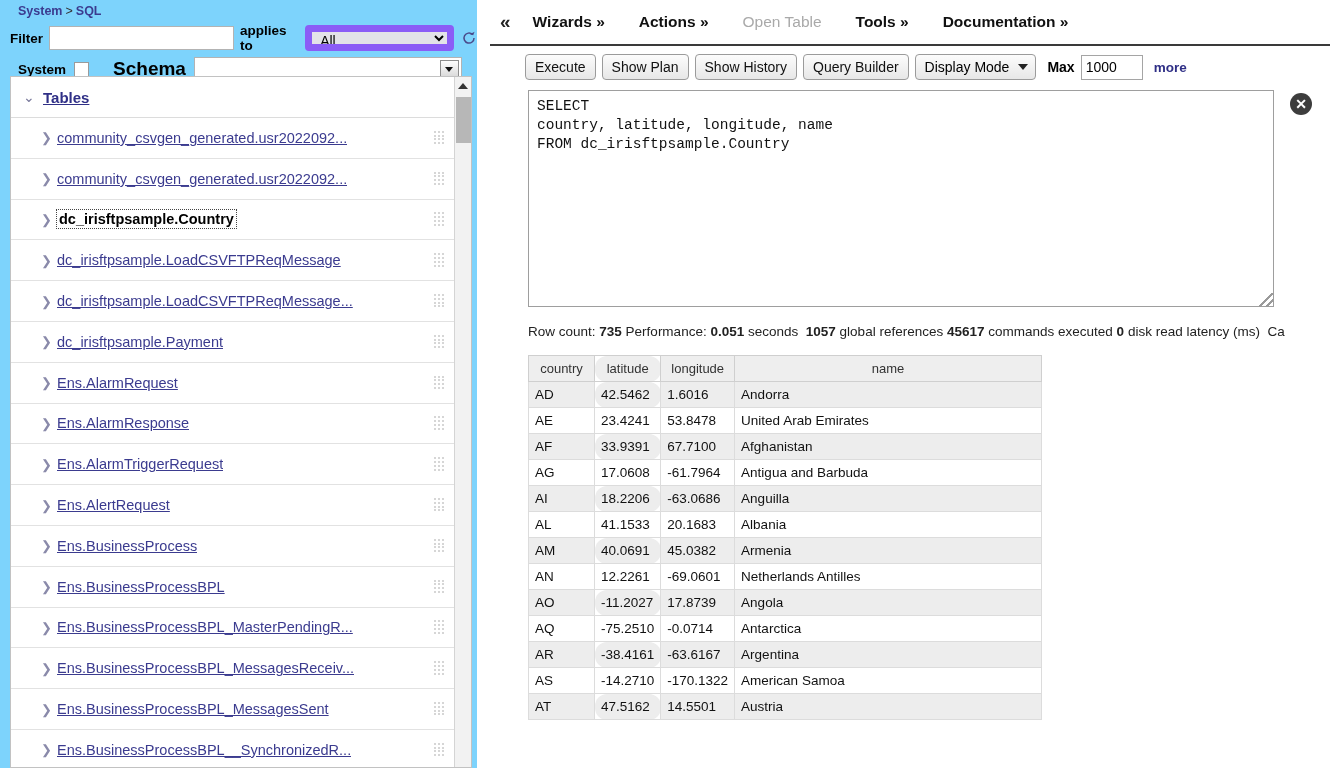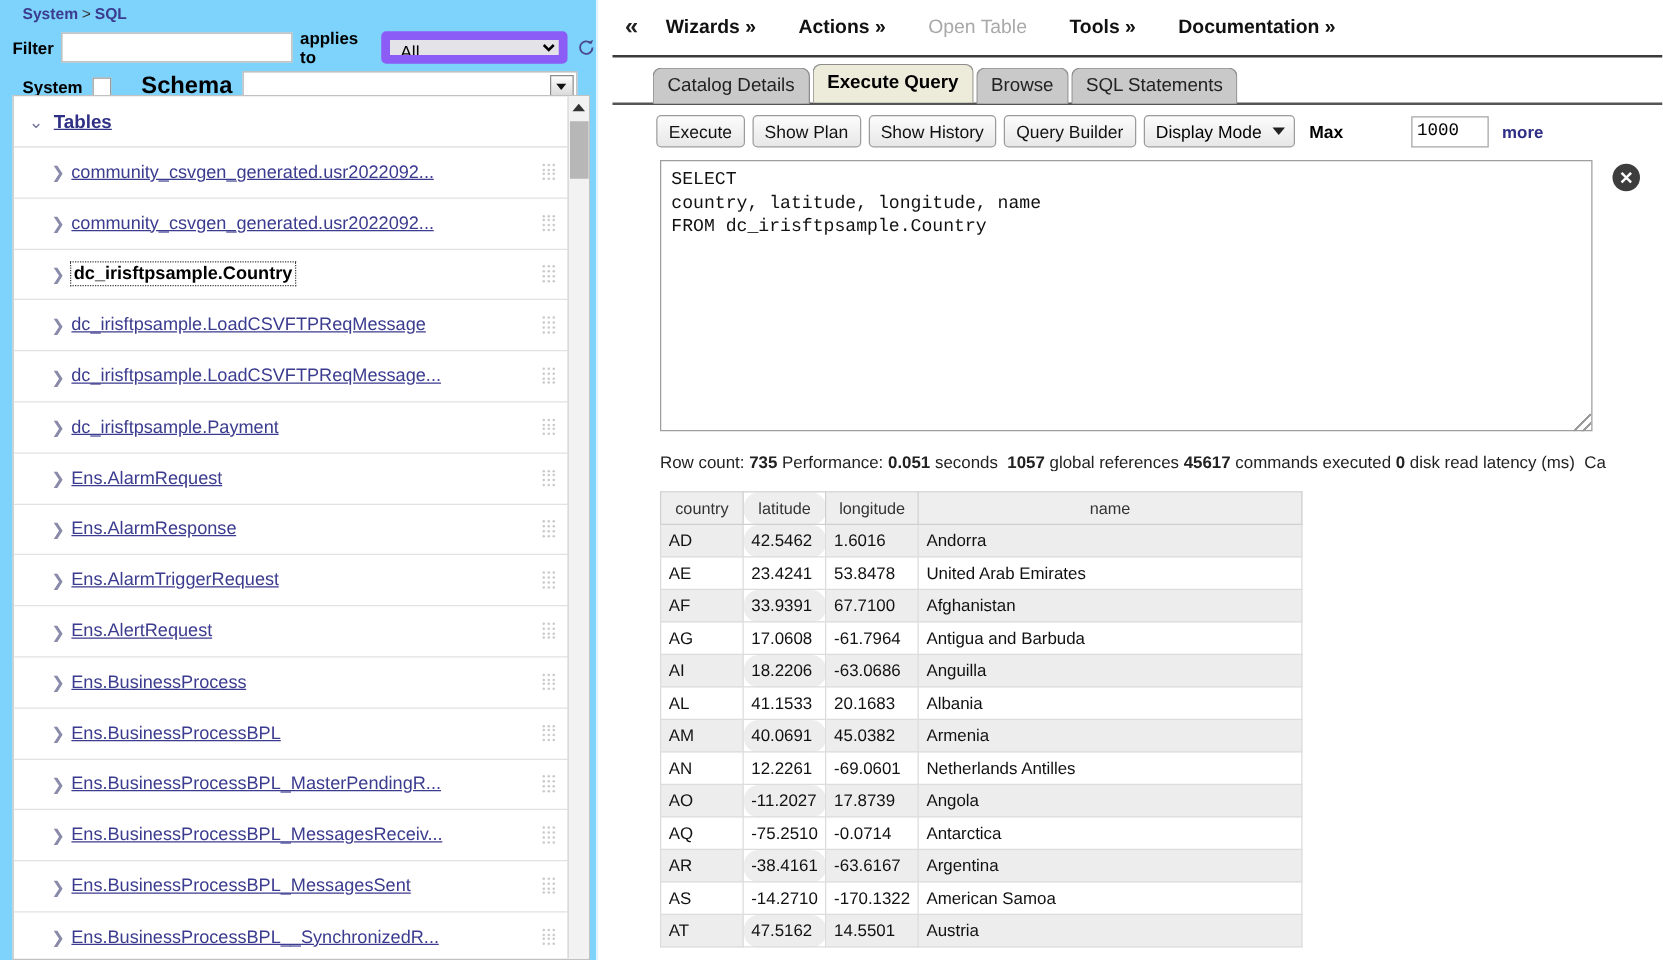--- a/index.html
+++ b/index.html
@@ -256,23 +256,22 @@
     width: 0; height: 0;
     border-left: 5px solid transparent;
     border-right: 5px solid transparent;
     border-top: 6px solid #222;
   }
   .max-lbl { font-weight: bold; font-size: 14px; margin-left: 5px; text-align: center; }
   .max-input {
     width: 62px; height: 25px;
     border: 1px solid #a5a5a5;
     font-size: 14px; padding: 0 4px;
-    font-family: Liberation Mono, monospace;
+    font-family: Liberation Sans, sans-serif;
     outline: none;
-    margin-left: 48px;
   }
   .more-link {
     color: #2f2f86; font-weight: bold; font-size: 13.5px;
     text-decoration: none; margin-left: 5px;
   }
 
   
   .qwrap { position: relative; margin: 4px 0 0 38px; width: 748px; }
   .qbox {
     width: 746px; height: 217px;
@@ -691,26 +690,20 @@
 
     <div class="topnav">
       <span class="collapse-btn">«</span>
       <span class="navitem">Wizards »</span>
       <span class="navitem">Actions »</span>
       <span class="navitem disabled">Open Table</span>
       <span class="navitem">Tools »</span>
       <span class="navitem">Documentation »</span>
     </div>
 
-    <div class="tabs">
-      <span class="tab">Catalog Details</span>
-      <span class="tab active">Execute Query</span>
-      <span class="tab">Browse</span>
-      <span class="tab">SQL Statements</span>
-    </div>
 
     <div class="toolbar">
       <span class="tbtn">Execute</span>
       <span class="tbtn">Show Plan</span>
       <span class="tbtn">Show History</span>
       <span class="tbtn">Query Builder</span>
       <span class="tsel">
         <span>Display Mode</span>
         <i></i>
       </span>

